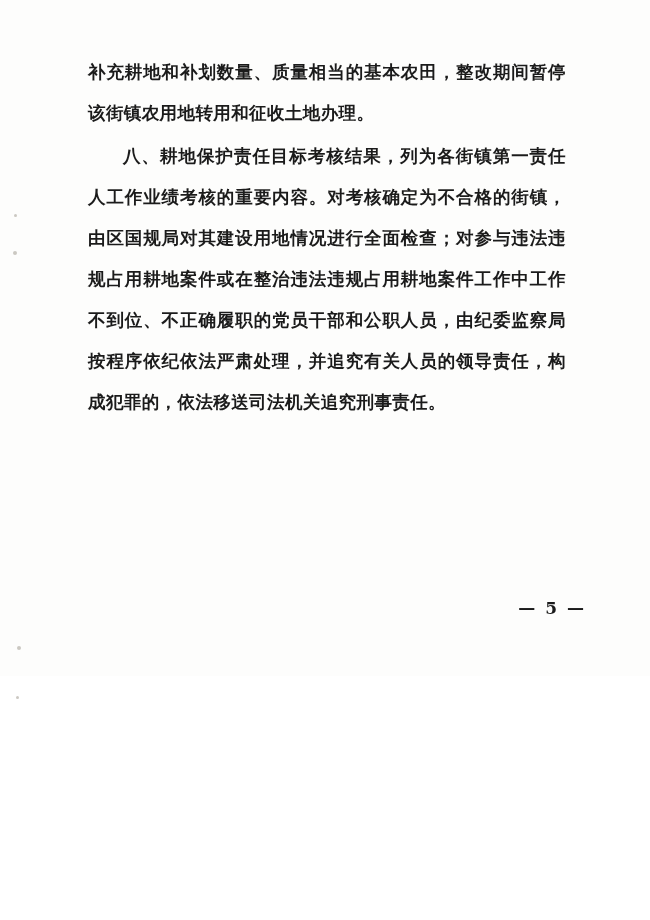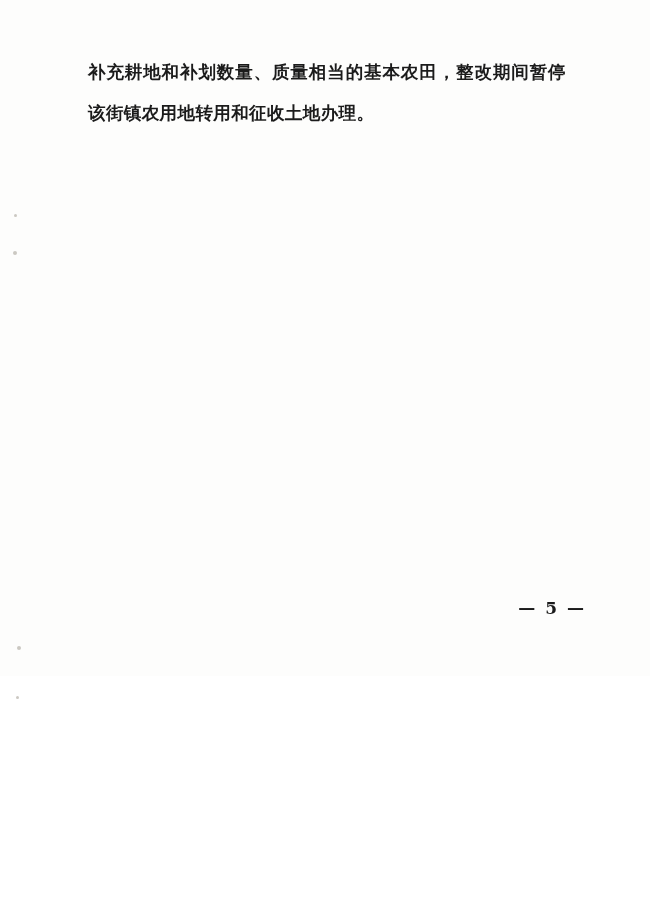--- a/index.html
+++ b/index.html
@@ -62,17 +62,18 @@
 
 <div class="page">
 
   <div class="speck" style="left:14px; top:214px; width:3px; height:3px;"></div>
   <div class="speck" style="left:13px; top:251px; width:4px; height:4px;"></div>
   <div class="speck" style="left:17px; top:646px; width:4px; height:4px;"></div>
   <div class="speck" style="left:16px; top:696px; width:3px; height:3px;"></div>
 
   <div class="doc-body">
     <p class="para">补充耕地和补划数量、质量相当的基本农田，整改期间暂停该街镇农用地转用和征收土地办理。</p>
+    <p class="para indent">八、耕地保护责任目标考核结果，列为各街镇第一责任人工作业绩考核的重要内容。对考核确定为不合格的街镇，由区国规局对其建设用地情况进行全面检查；对参与违法违规占用耕地案件或在整治违法违规占用耕地案件工作中工作不到位、不正确履职的党员干部和公职人员，由纪委监察局按程序依纪依法严肃处理，并追究有关人员的领导责任，构成犯罪的，依法移送司法机关追究刑事责任。</p>
   </div>
 
   <div class="page-number">— 5 —</div>
 
 </div>
 
 </body></html>

